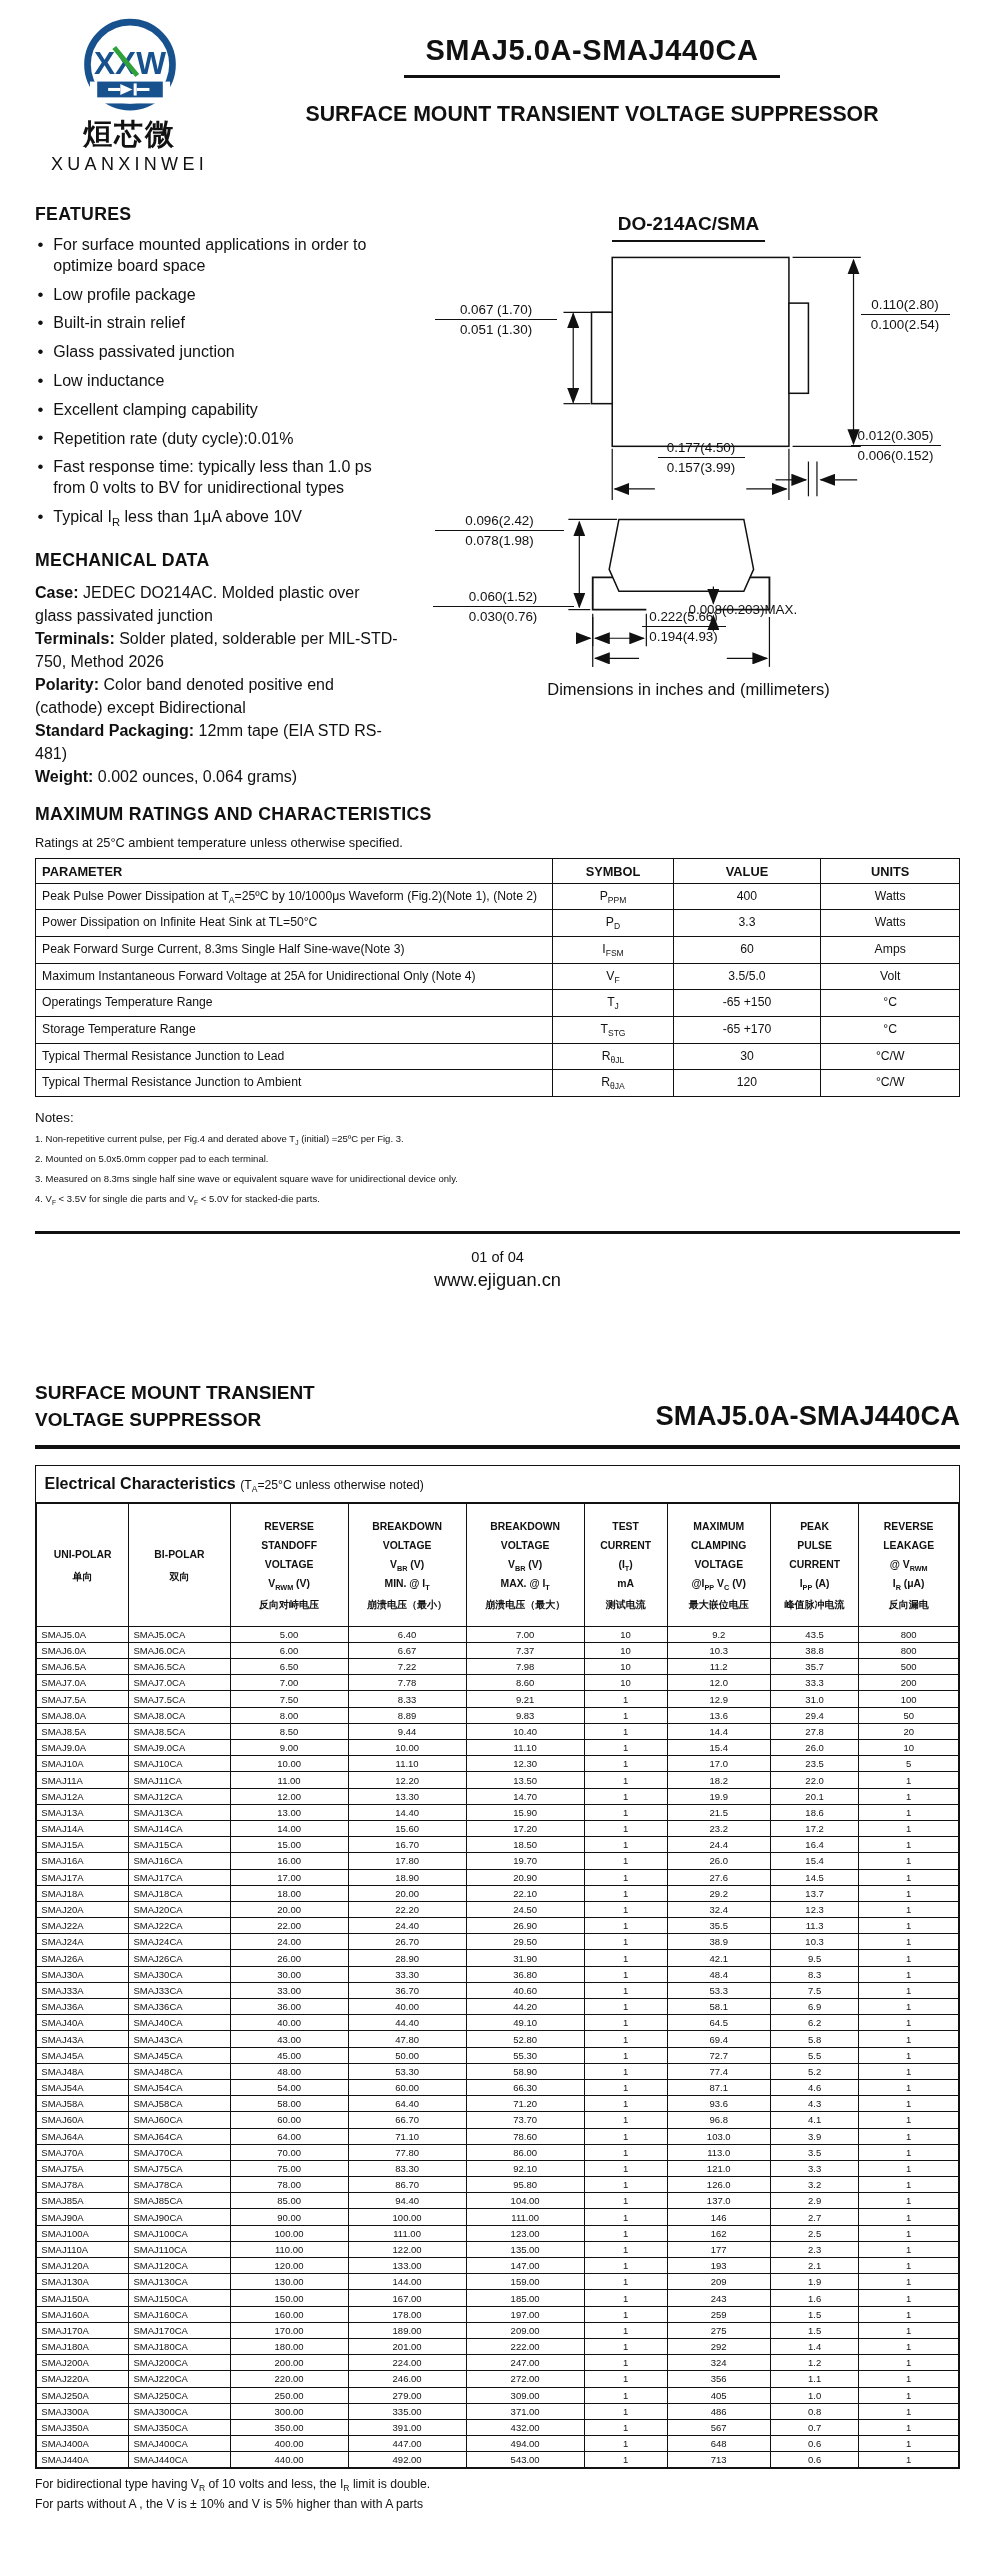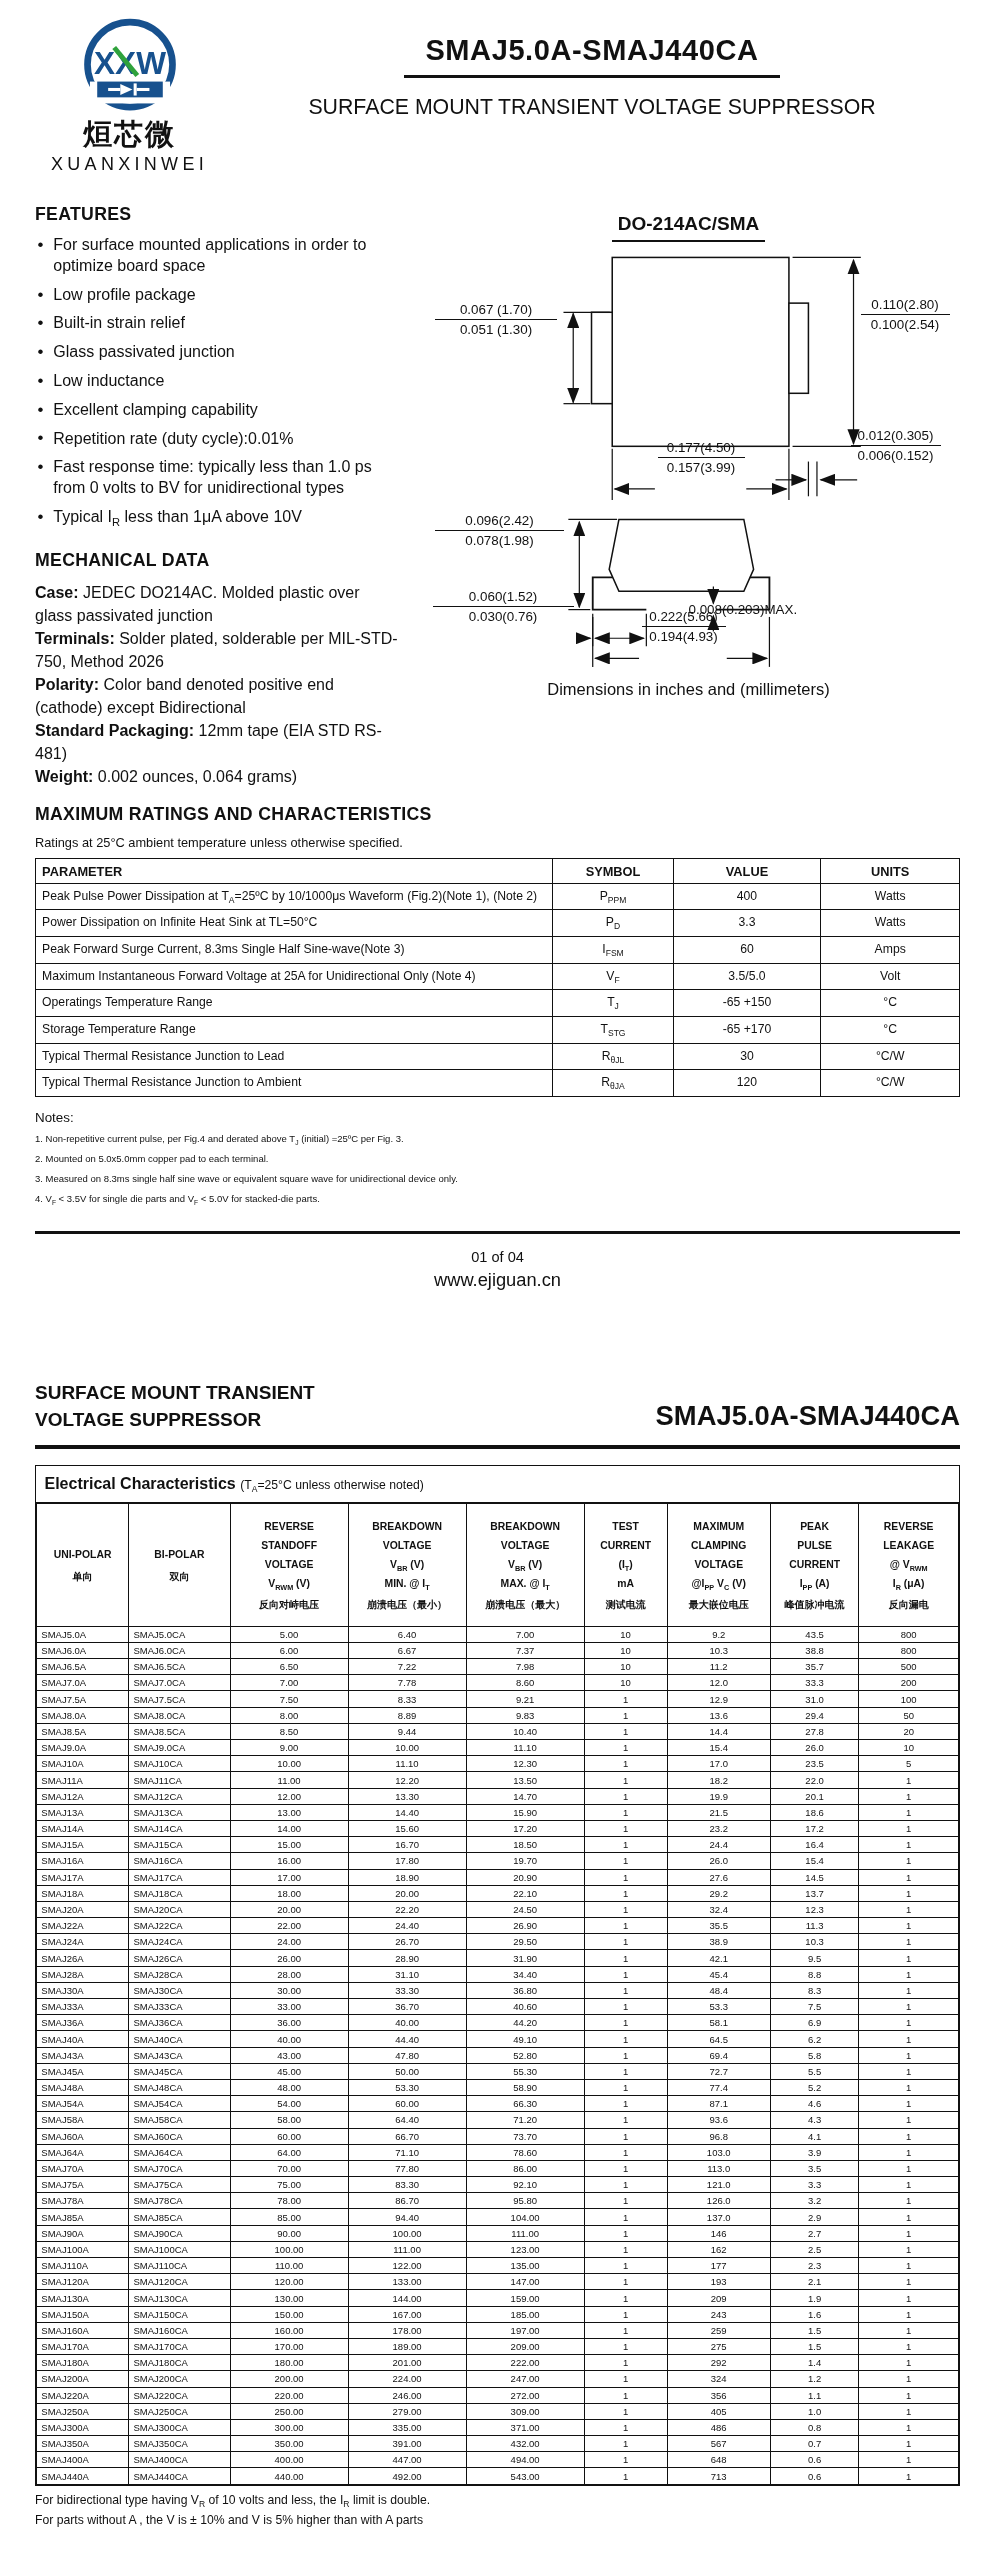--- a/index.html
+++ b/index.html
@@ -8,21 +8,21 @@
   sub{font-size:70%;line-height:0;}
 
   
   .p1-header{display:flex;margin-top:16px;height:170px;}
   .logo{width:189px;text-align:center;}
   .logo svg{display:block;margin:0 auto;}
   .logo-cn{font-size:29px;font-weight:700;letter-spacing:1.8px;line-height:1.05;margin-top:1.2px;}
   .logo-en{font-size:18px;letter-spacing:4.3px;margin-top:4px;}
   .p1-titles{flex:1;text-align:center;padding-top:18.3px;}
   .p1-title{display:inline-block;font-size:29px;font-weight:700;border-bottom:3px solid #111;padding:0 21px 7.3px;letter-spacing:0.6px;}
-  .p1-subtitle{font-size:21.3px;font-weight:400;margin-top:17px;}
+  .p1-subtitle{font-size:21.3px;font-weight:700;margin-top:24px;}
 
   
   .p1-cols{display:flex;margin-top:18.3px;}
   .col-left{width:366px;}
   .col-right{flex:1;padding-left:16px;}
   h2.sec{font-size:17.7px;margin:0 0 9.8px;font-weight:700;letter-spacing:0.3px;}
   .features ul{margin:0;padding:0;}
   .features li{font-size:16px;line-height:1.3;margin-bottom:8px;position:relative;padding-left:18.3px;list-style:none;}
   .features li::before{content:"\2022";position:absolute;left:2.4px;top:-1.2px;font-size:17px;}
   .mech{margin-top:22px;}
@@ -618,31 +618,20 @@
             <td class="l">SMAJ26CA</td>
             <td>26.00</td>
             <td>28.90</td>
             <td>31.90</td>
             <td>1</td>
             <td>42.1</td>
             <td>9.5</td>
             <td>1</td>
           </tr>
           <tr>
-            <td class="l">SMAJ28A</td>
-            <td class="l">SMAJ28CA</td>
-            <td>28.00</td>
-            <td>31.10</td>
-            <td>34.40</td>
-            <td>1</td>
-            <td>45.4</td>
-            <td>8.8</td>
-            <td>1</td>
-          </tr>
-          <tr>
             <td class="l">SMAJ30A</td>
             <td class="l">SMAJ30CA</td>
             <td>30.00</td>
             <td>33.30</td>
             <td>36.80</td>
             <td>1</td>
             <td>48.4</td>
             <td>8.3</td>
             <td>1</td>
           </tr>

